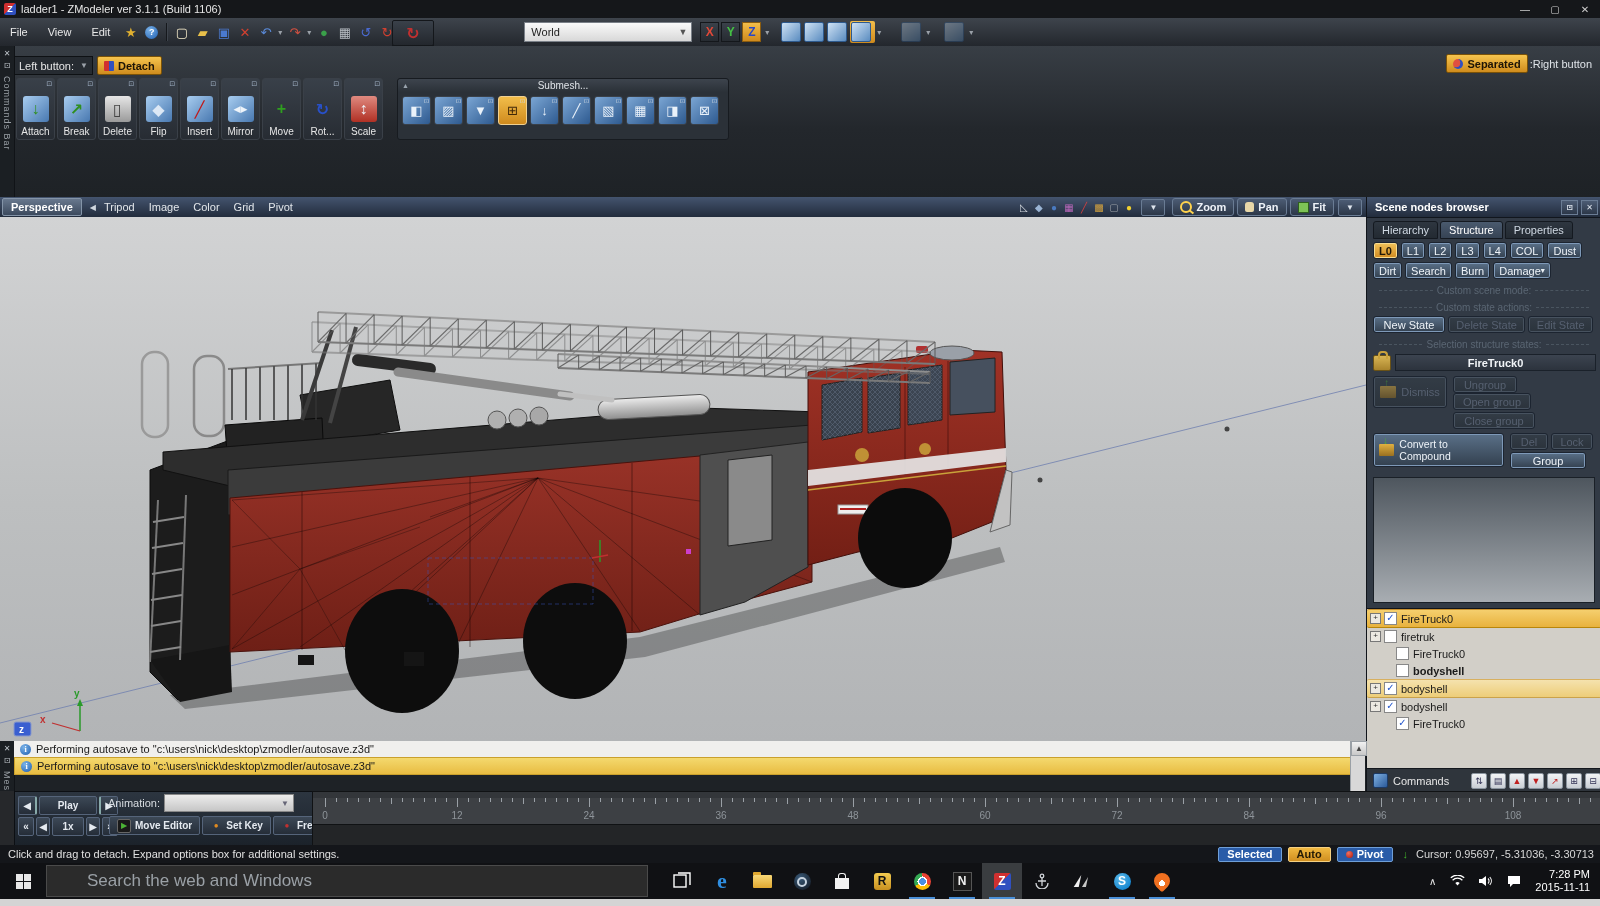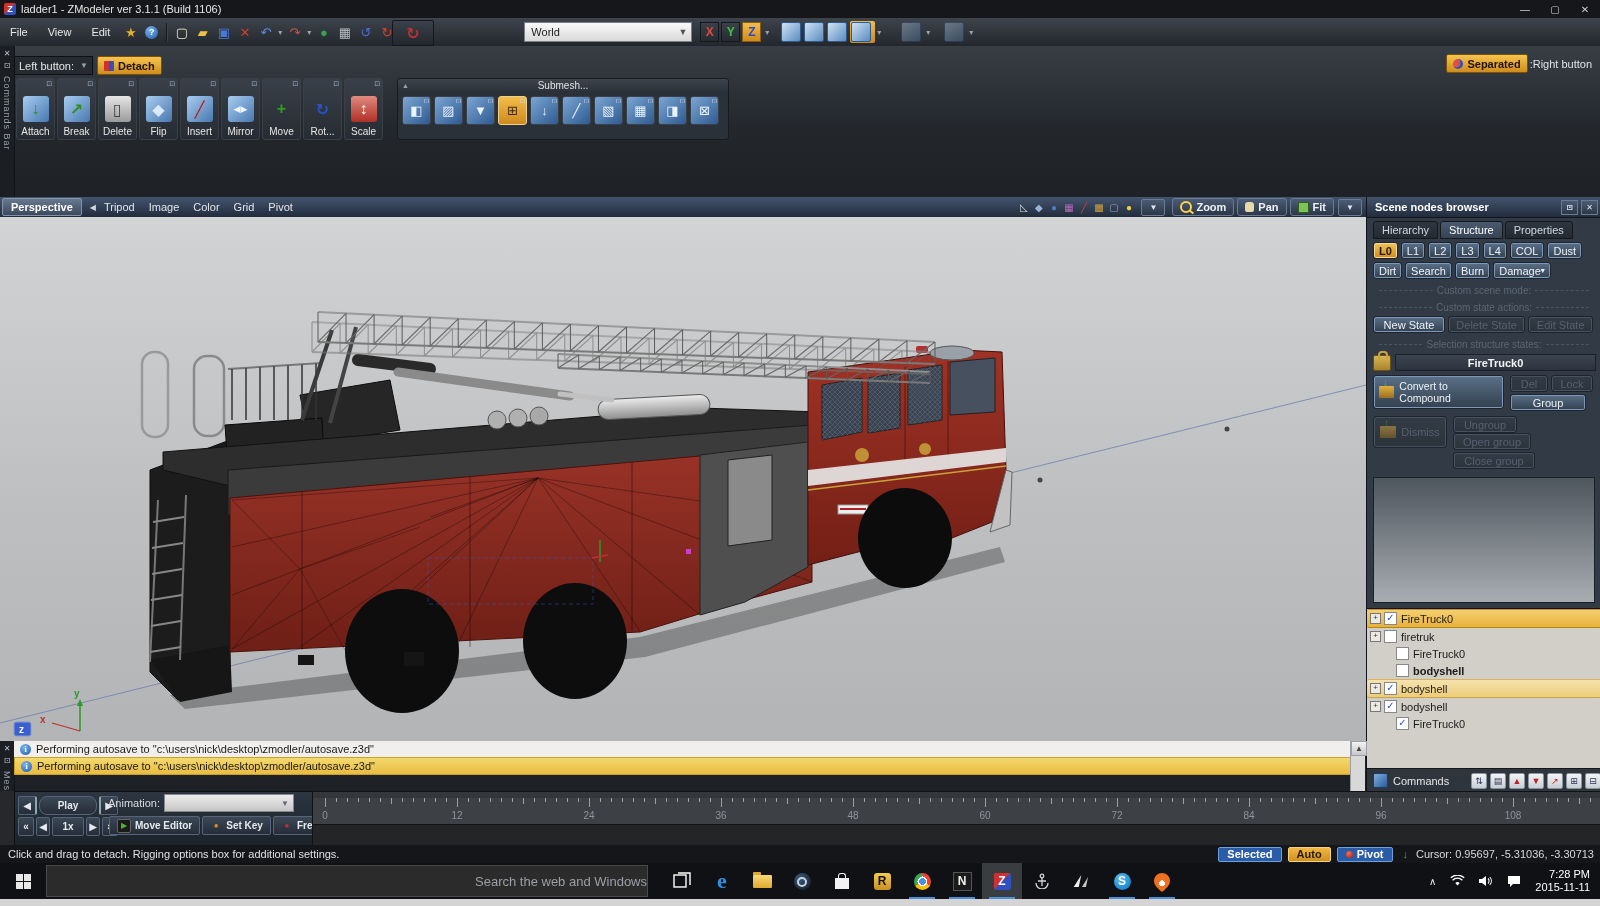--- a/index.html
+++ b/index.html
@@ -204,21 +204,21 @@
   .red-dot{width:7px;height:7px;border-radius:50%;background:radial-gradient(circle at 35% 30%,#f07060,#b01808);
     margin-right:4px;}
   .green-dl{color:#3fae2a;font-weight:bold;margin:0 4px 0 10px;}
   #cursor-text{color:#d8d8d8;margin-left:4px;}
   
   #taskbar{left:0;top:863px;width:1600px;height:36px;background:#101114;display:flex;align-items:center;}
   #start-btn{width:46px;height:36px;display:flex;align-items:center;justify-content:center;}
   .win-logo{display:grid;grid-template-columns:7px 7px;grid-gap:1px;}
   .win-logo span{width:7px;height:7px;background:#e8e8e8;}
   #search-box{width:560px;height:30px;background:#2b2b2b;border:1px solid #4a4a4a;display:flex;
-    align-items:center;color:#9aa0a6;font-size:13px;padding-left:40px;justify-content:flex-end;}
+    align-items:center;color:#9aa0a6;font-size:17px;padding-left:40px;}
   #task-apps{display:flex;align-items:center;margin-left:14px;}
   .app-slot{width:40px;height:36px;display:flex;align-items:center;justify-content:center;position:relative;}
   .app-slot.active{background:#3a3d40;}
   .app-slot .runline{position:absolute;bottom:0;left:7px;width:26px;height:2px;background:#4a90d9;}
   #tray{margin-left:auto;display:flex;align-items:center;}
   .tray-ic{margin-right:14px;color:#e8e8e8;display:flex;align-items:center;justify-content:center;}
   #clock{text-align:right;color:#fff;font-size:11px;line-height:13px;margin-right:10px;}
   #bottomstrip{left:0;top:899px;width:1600px;height:7px;background:#d4d4d4;}
   .dd8{font-size:8px;color:#9aa0a8;}
 </style>
@@ -745,55 +745,55 @@
           <span>Edit State</span>
         </div>
     </div>
     <div class="sp-seplabel">Selection structure states:</div>
     <div id="sp-name-row">
       <span class="lock-ic"></span>
       <div id="sp-name">
           <span>FireTruck0</span>
         </div>
     </div>
+    <div id="sp-dismiss-block">
+      <div class="zm-btn dis" style="width:62px;height:30px;">
+        <span class="box-ic up" style="opacity:.5;"></span>
+        <span>Dismiss</span>
+      </div>
+      <div id="sp-d-col">
+        <div class="pair">
+          <div class="zm-btn dis" style="width:52px;">
+              <span>Ungroup</span>
+            </div>
+          <div class="zm-btn dis" style="width:66px;">
+              <span>Open group</span>
+            </div>
+        </div>
+        <div class="zm-btn dis" style="width:70px;margin-top:2px;">
+            <span>Close group</span>
+          </div>
+      </div>
+    </div>
     <div id="sp-convert-block">
       <div class="zm-btn" id="convert-btn">
         <span class="box-ic"></span>
         <span style="font-size:10.5px;">Convert to Compound</span>
       </div>
       <div id="sp-right-col">
         <div class="pair">
           <div class="zm-btn dis" style="width:26px;">
               <span>Del</span>
             </div>
           <div class="zm-btn dis" style="width:30px;">
               <span>Lock</span>
             </div>
         </div>
         <div class="zm-btn" style="width:64px;margin-top:2px;">
             <span>Group</span>
-          </div>
-      </div>
-    </div>
-    <div id="sp-dismiss-block">
-      <div class="zm-btn dis" style="width:62px;height:30px;">
-        <span class="box-ic up" style="opacity:.5;"></span>
-        <span>Dismiss</span>
-      </div>
-      <div id="sp-d-col">
-        <div class="pair">
-          <div class="zm-btn dis" style="width:52px;">
-              <span>Ungroup</span>
-            </div>
-          <div class="zm-btn dis" style="width:66px;">
-              <span>Open group</span>
-            </div>
-        </div>
-        <div class="zm-btn dis" style="width:70px;margin-top:2px;">
-            <span>Close group</span>
           </div>
       </div>
     </div>
     <div id="sp-preview"></div>
     <div id="sp-tree">
         <div class="tree-row sel1" style="padding-left: 3px;">
           <span class="tree-exp">+</span>
           <span class="tree-cb ck">✓</span>
           <span class="tree-lbl">FireTruck0</span>
         </div>
@@ -860,21 +860,21 @@
       </div>
     </div>
   <div id="log-scroll" class="abs">
     <div class="scr-btn" style="position:absolute;top:0;">▲</div>
     <div class="scr-btn" style="position:absolute;bottom:0;">▼</div>
   </div>
 
   <div id="animbar" class="abs">
     <div id="anim-left">
       <div class="pbtn" style="width:16px;border-right:2px solid #8aa;">◀</div>
-      <div class="pbtn" style="width:56px;border-radius:8px;">
+      <div class="pbtn" style="width:56px;">
           <span>Play</span>
         </div>
       <div class="pbtn" style="width:16px;border-left:2px solid #8aa;">▶</div>
       <div style="width:100%;height:0;"></div>
       <div class="pbtn" style="width:14px;">«</div>
       <div class="pbtn" style="width:12px;">◀</div>
       <div class="pbtn" style="width:30px;">
           <span>1x</span>
         </div>
       <div class="pbtn" style="width:12px;">▶</div>
@@ -1027,21 +1027,21 @@
           <div class="tick" style="left: 1244px; height: 4px;"></div>
           <div class="tick" style="left: 1255px; height: 4px;"></div>
           <div class="tick" style="left: 1266px; height: 6px;"></div>
           <div class="tick" style="left: 1277px; height: 4px;"></div>
         </div>
       <div id="track"></div>
     </div>
   </div>
 
   <div id="statusbar" class="abs">
-    <span id="status-hint">Click and drag to detach. Rigging options box for additional settings.</span>
+    <span id="status-hint">Click and drag to detach. Expand options box for additional settings.</span>
     <div id="status-right">
       <div class="st-btn st-blue">
           <span>Selected</span>
         </div>
       <div class="st-btn st-orange">
           <span>Auto</span>
         </div>
       <div class="st-btn st-blue">
         <span class="red-dot"></span>
         <span>Pivot</span>

